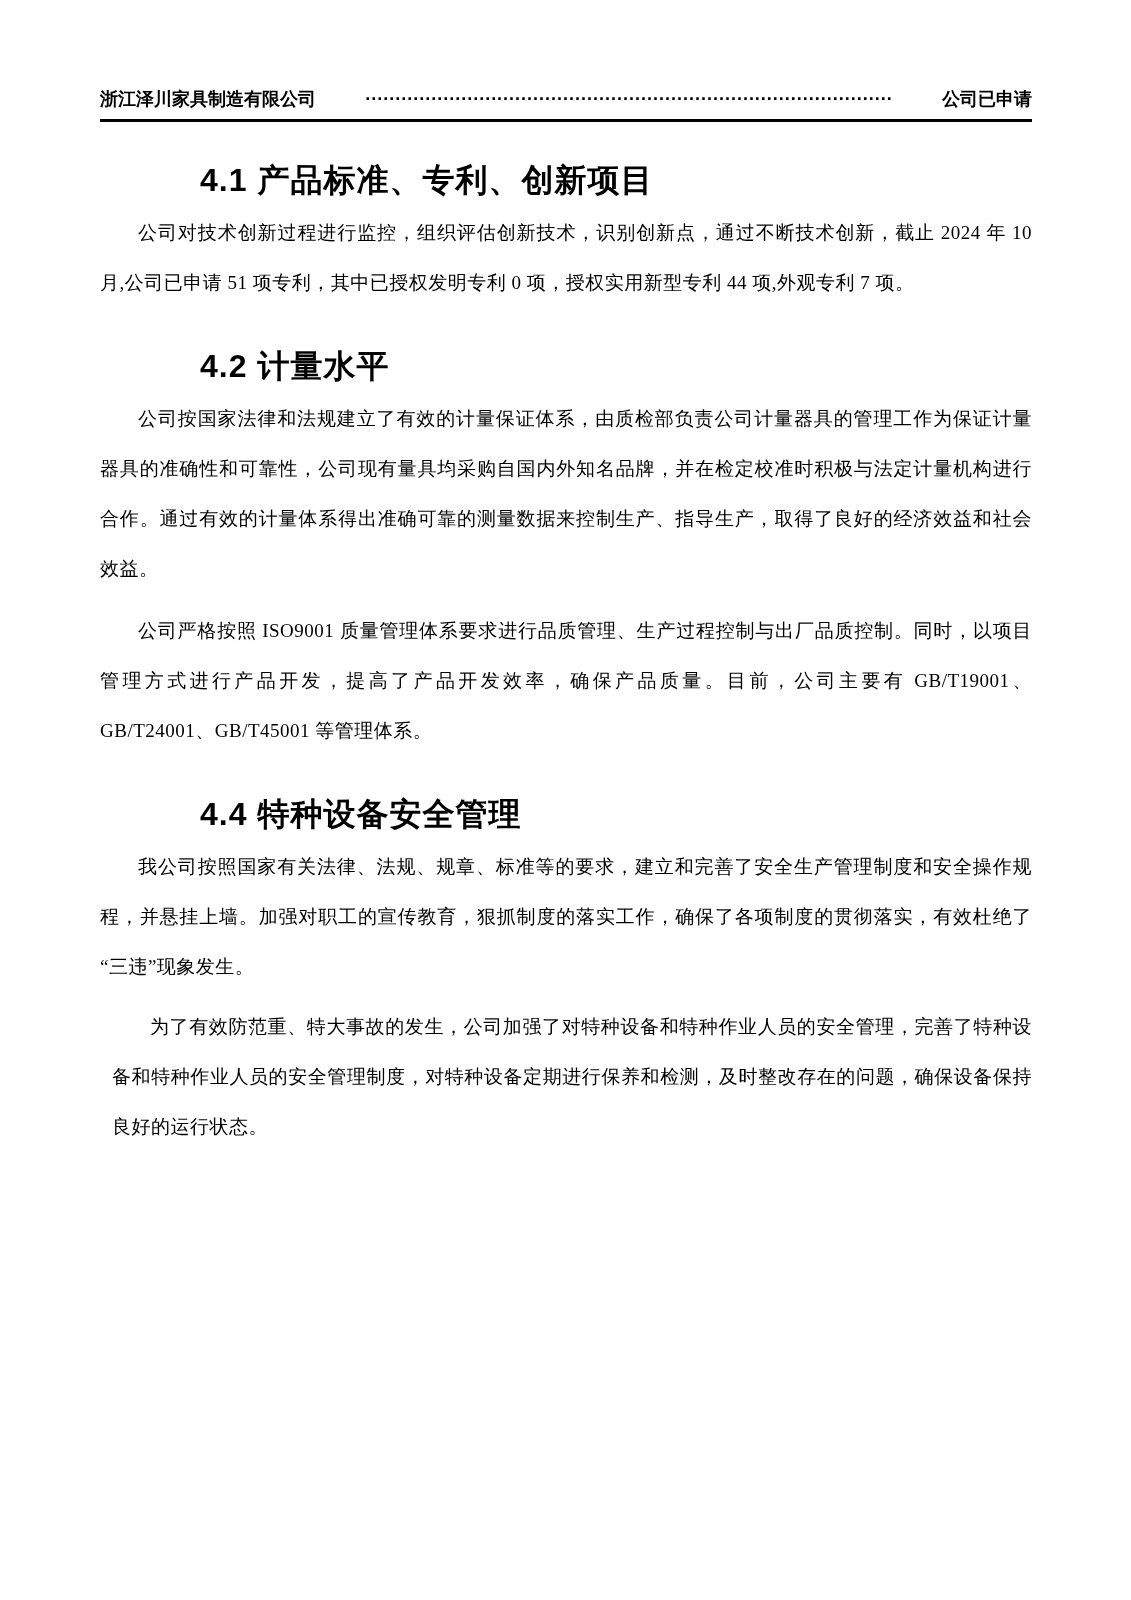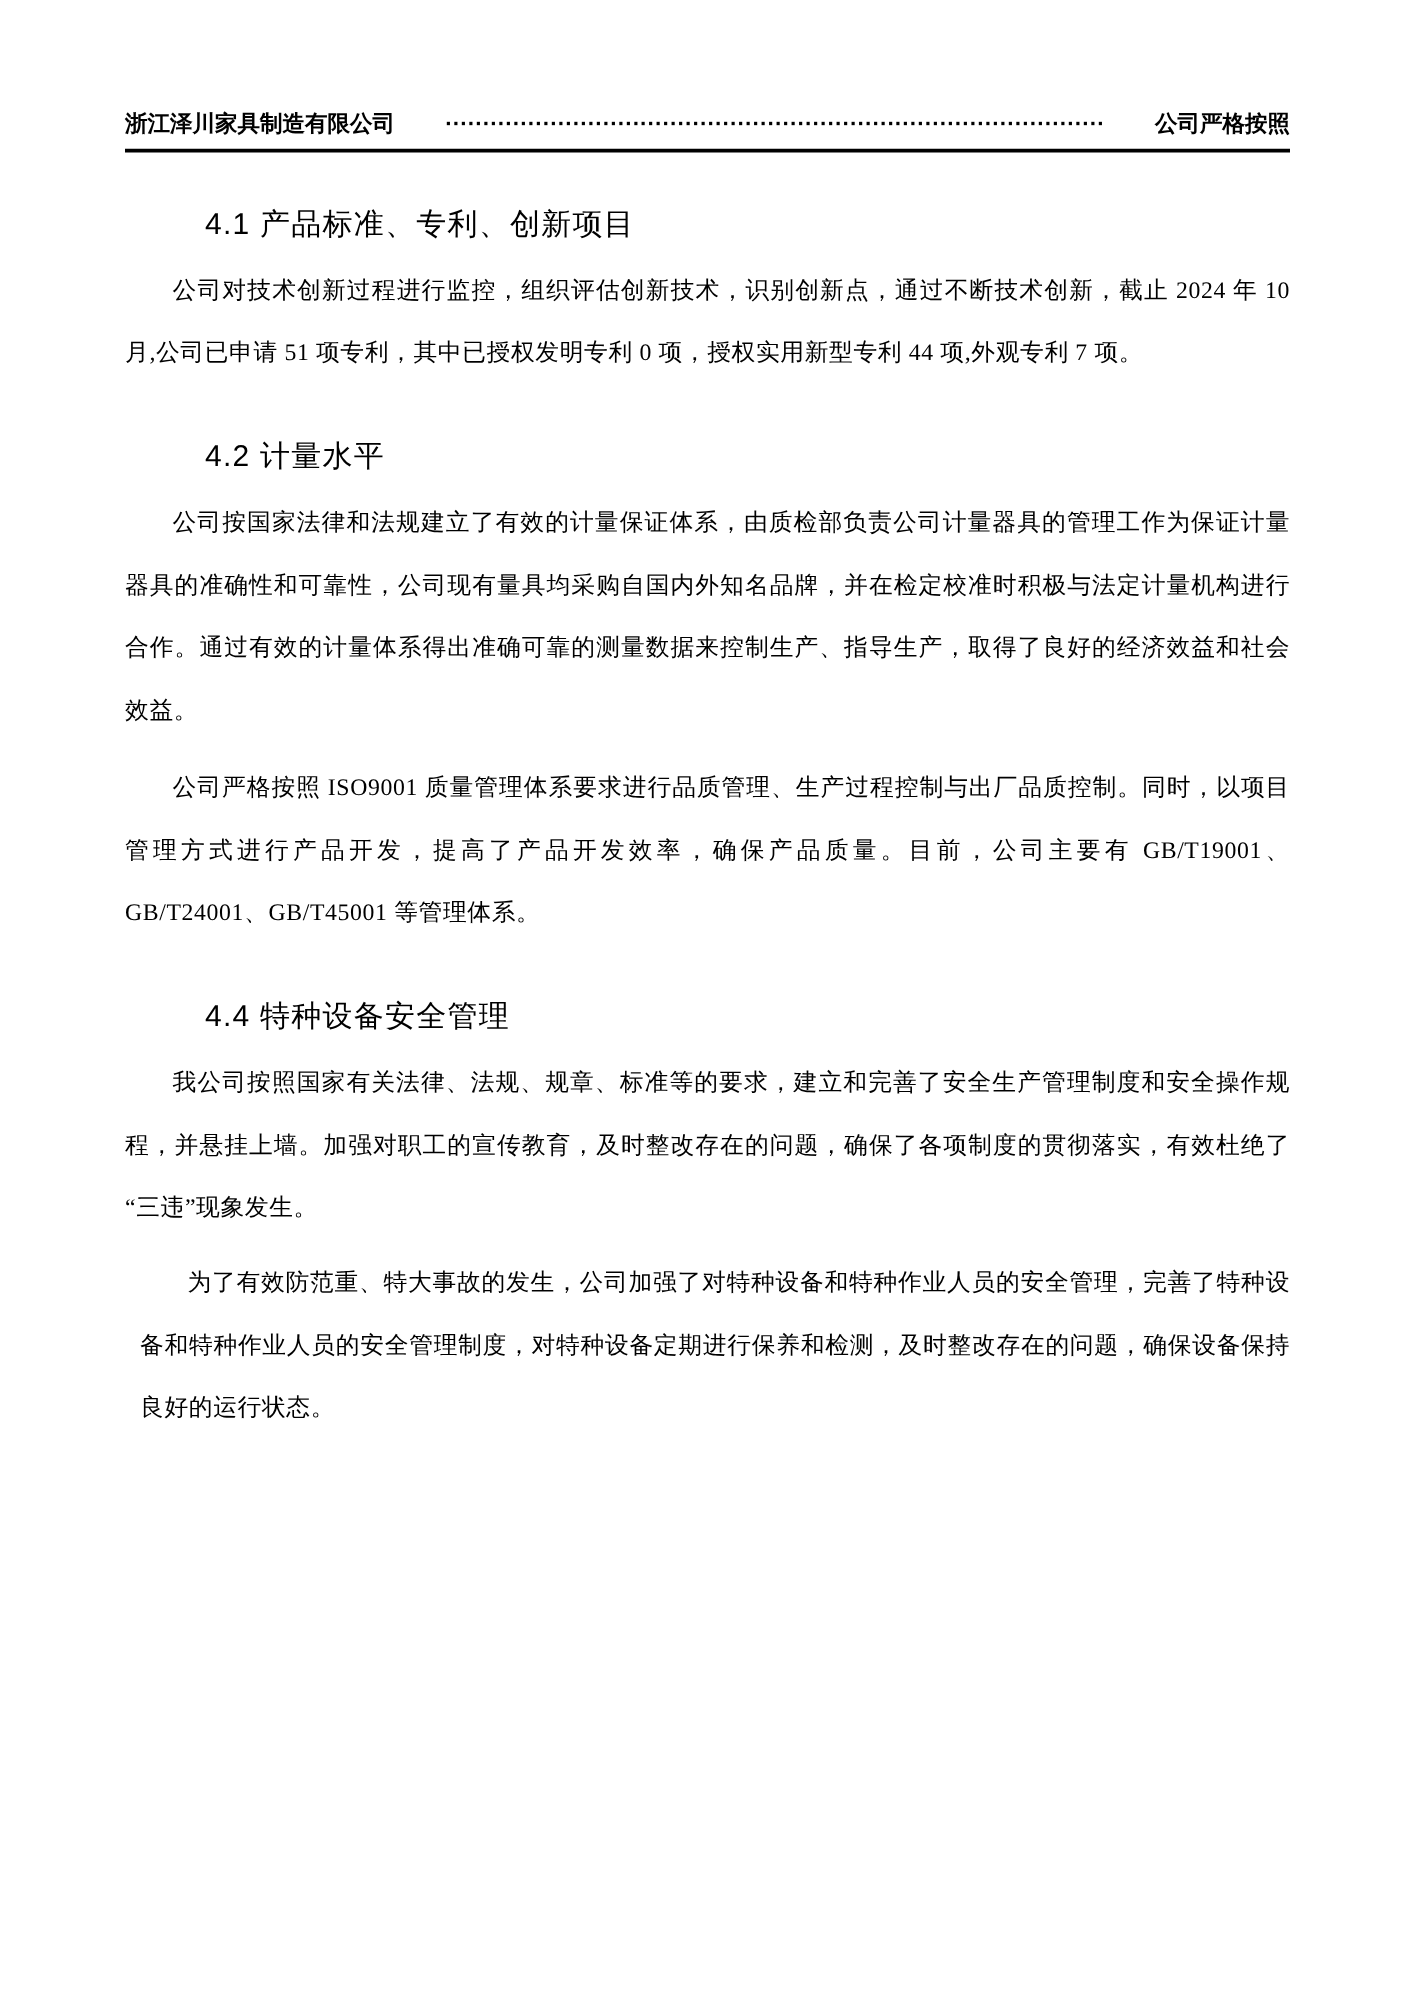--- a/index.html
+++ b/index.html
@@ -48,24 +48,24 @@
     margin: 70px 0 0 0;
     text-align: center;
     font-family: "Liberation Sans", "DejaVu Sans", sans-serif;
     font-weight: bold;
     font-size: 42px;
     line-height: 52px;
     letter-spacing: 2px;
   }
   
   .section-heading {
-    margin: 42px 0 0 64px;
+    margin: 42px 0 0 100px;
     font-family: "Liberation Sans", "DejaVu Sans", sans-serif;
-    font-weight: normal;
-    font-size: 24px;
+    font-weight: bold;
+    font-size: 32px;
     line-height: 32px;
     letter-spacing: 1px;
   }
   p.body-para {
     margin: 12px 0 0 0;
     font-size: 19px;
     line-height: 50px;
     letter-spacing: 0.5px;
     text-align: justify;
     text-indent: 2em;
@@ -76,38 +76,38 @@
   }
 </style>
 </head>
 <body>
 
 <div class="page">
 
   <div class="header-row">
     <span>浙江泽川家具制造有限公司</span>
     <span class="leader">························································································</span>
-    <span>公司严格按照</span>
+    <span>公司已申请</span>
   </div>
   <hr class="header-rule">
 
 
   <div>
     <h2 class="section-heading">4.1 产品标准、专利、创新项目</h2>
     <p class="body-para">公司对技术创新过程进行监控，组织评估创新技术，识别创新点，通过不断技术创新，截止 2024 年 10 月,公司已申请 51 项专利，其中已授权发明专利 0 项，授权实用新型专利 44 项,外观专利 7 项。</p>
   </div>
 
   <div>
     <h2 class="section-heading">4.2 计量水平</h2>
     <p class="body-para">公司按国家法律和法规建立了有效的计量保证体系，由质检部负责公司计量器具的管理工作为保证计量器具的准确性和可靠性，公司现有量具均采购自国内外知名品牌，并在检定校准时积极与法定计量机构进行合作。通过有效的计量体系得出准确可靠的测量数据来控制生产、指导生产，取得了良好的经济效益和社会效益。</p>
   </div>
 
   <div>
     <p class="body-para">公司严格按照 ISO9001 质量管理体系要求进行品质管理、生产过程控制与出厂品质控制。同时，以项目管理方式进行产品开发，提高了产品开发效率，确保产品质量。目前，公司主要有 GB/T19001、GB/T24001、GB/T45001 等管理体系。</p>
   </div>
 
   <div>
     <h2 class="section-heading">4.4 特种设备安全管理</h2>
-    <p class="body-para">我公司按照国家有关法律、法规、规章、标准等的要求，建立和完善了安全生产管理制度和安全操作规程，并悬挂上墙。加强对职工的宣传教育，及时整改存在的问题，确保了各项制度的贯彻落实，有效杜绝了“三违”现象发生。</p>
+    <p class="body-para">我公司按照国家有关法律、法规、规章、标准等的要求，建立和完善了安全生产管理制度和安全操作规程，并悬挂上墙。加强对职工的宣传教育，狠抓制度的落实工作，确保了各项制度的贯彻落实，有效杜绝了“三违”现象发生。</p>
     <p class="body-para">为了有效防范重、特大事故的发生，公司加强了对特种设备和特种作业人员的安全管理，完善了特种设备和特种作业人员的安全管理制度，对特种设备定期进行保养和检测，及时整改存在的问题，确保设备保持良好的运行状态。</p>
   </div>
 
 </div>
 
 </body></html>

